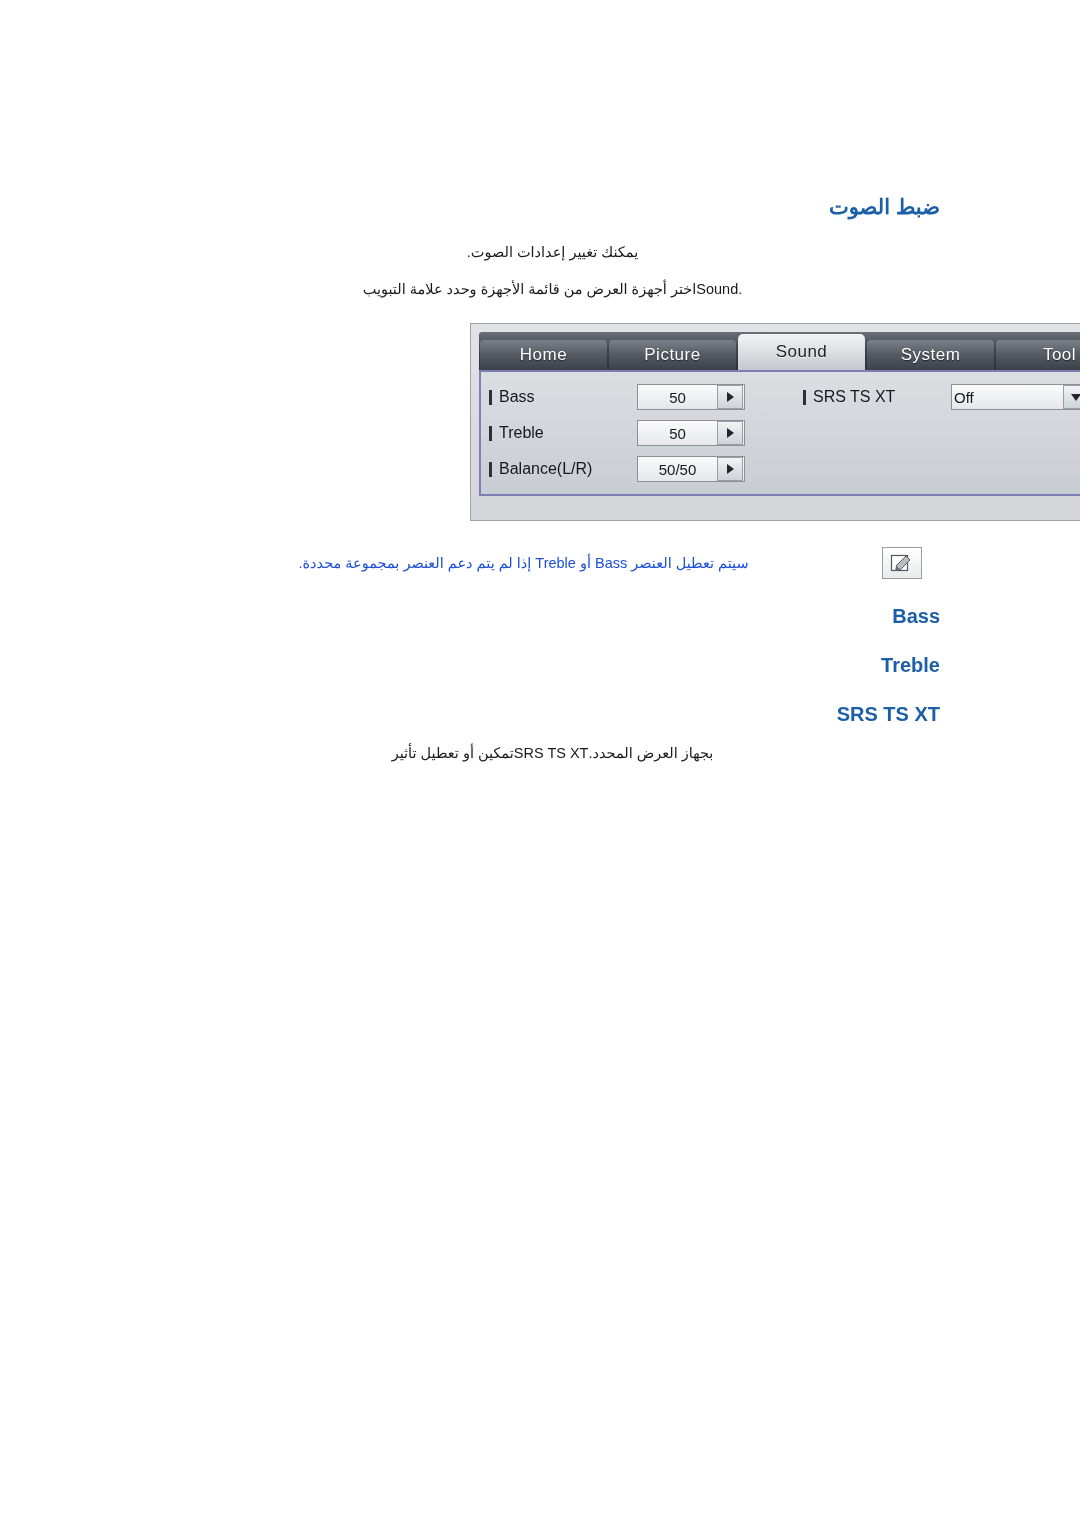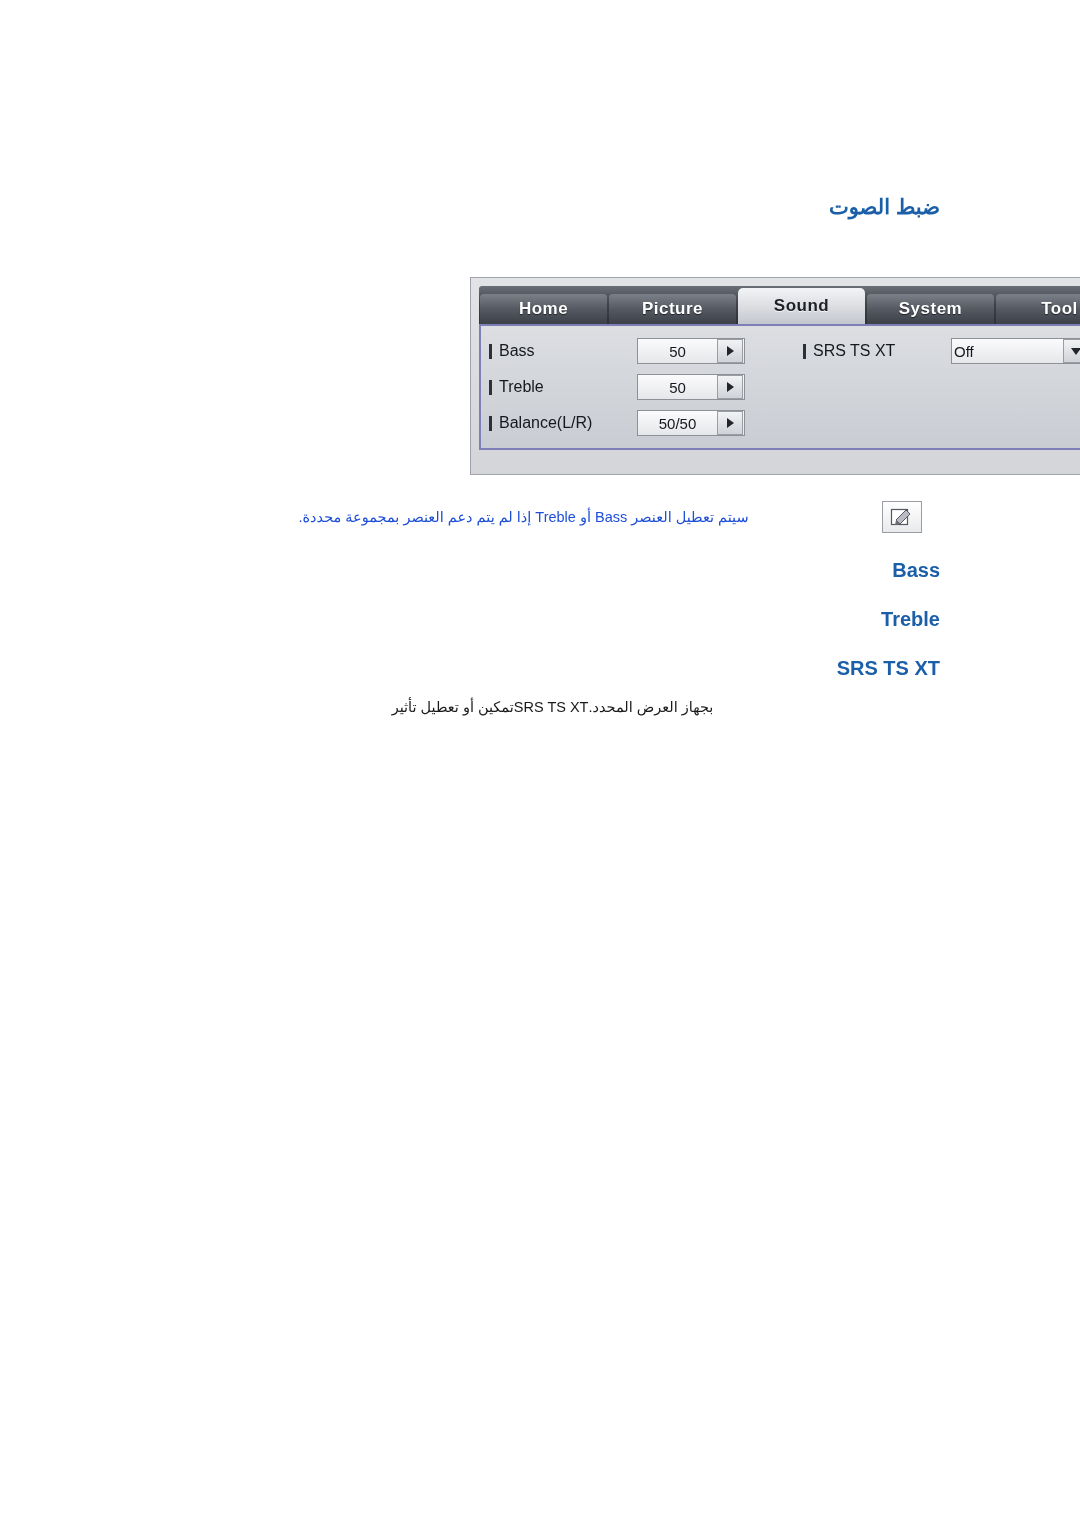--- a/index.html
+++ b/index.html
@@ -67,21 +67,21 @@
     height: 38px;
     position: relative;
     background: linear-gradient(180deg,#6a6f78 0%,#3f444d 45%,#2c3037 100%);
     border-radius: 3px 3px 0 0;
   }
   .tab {
     flex: 1 1 0;
     text-align: center;
     color: #ffffff;
     font-size: 17px;
-    font-weight: bold;
+    font-weight: normal;
     letter-spacing: 0.5px;
     line-height: 30px;
     height: 30px;
     margin: 4px 1px 0 1px;
     text-shadow: 0 1px 1px rgba(0,0,0,0.6);
     background: linear-gradient(180deg,#7b8089 0%,#545962 50%,#3c4049 100%);
     border-radius: 4px 4px 0 0;
     position: relative;
   }
   .tab.active {
@@ -231,23 +231,25 @@
 </head>
 <body>
 
 <div class="page">
   <div class="content">
 
     <h1 class="section-title">ضبط الصوت</h1>
 
     <div class="spacer-22"></div>
 
+    <p class="arabic-line">يمكنك تغيير إعدادات الصوت.</p>
 
     <div class="spacer-14"></div>
 
+    <p class="arabic-line"><span>.</span><span class="ltr">Sound</span><span>اختر أجهزة العرض من قائمة الأجهزة وحدد علامة التبويب </span></p>
 
     <div class="osd">
       <div class="osd-inner">
         <div class="tabs">
           <div class="tab">Home</div>
           <div class="tab">Picture</div>
           <div class="tab active">Sound</div>
           <div class="tab">System</div>
           <div class="tab">Tool</div>
         </div>

